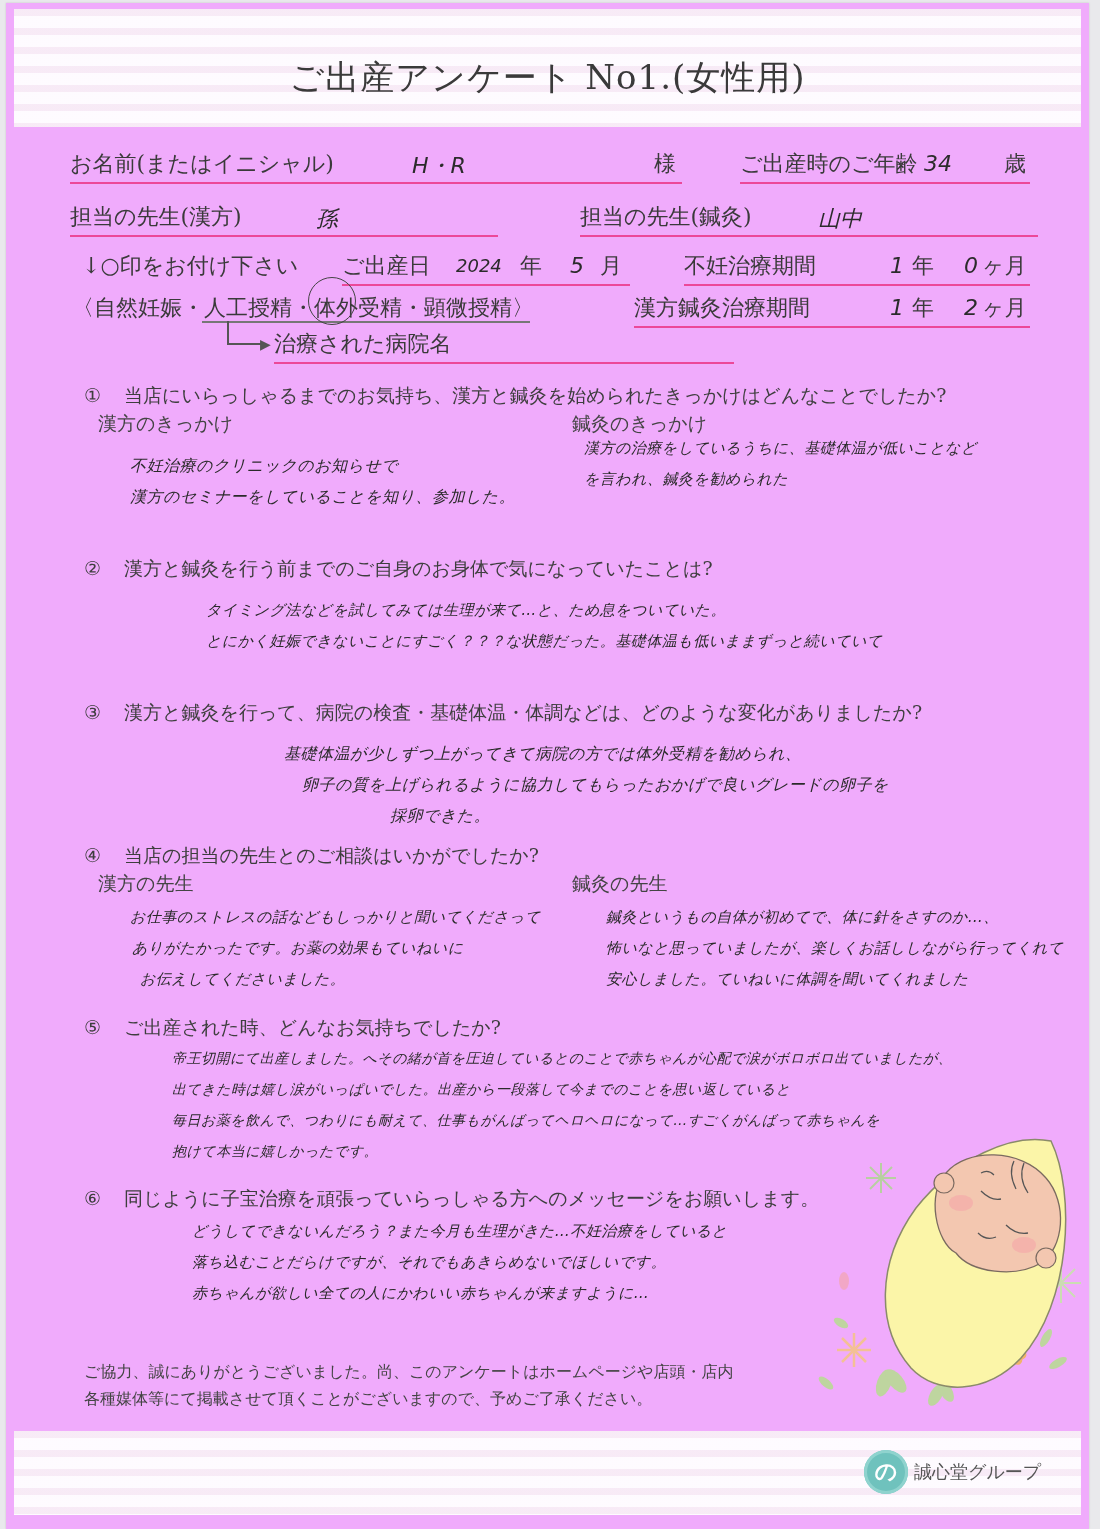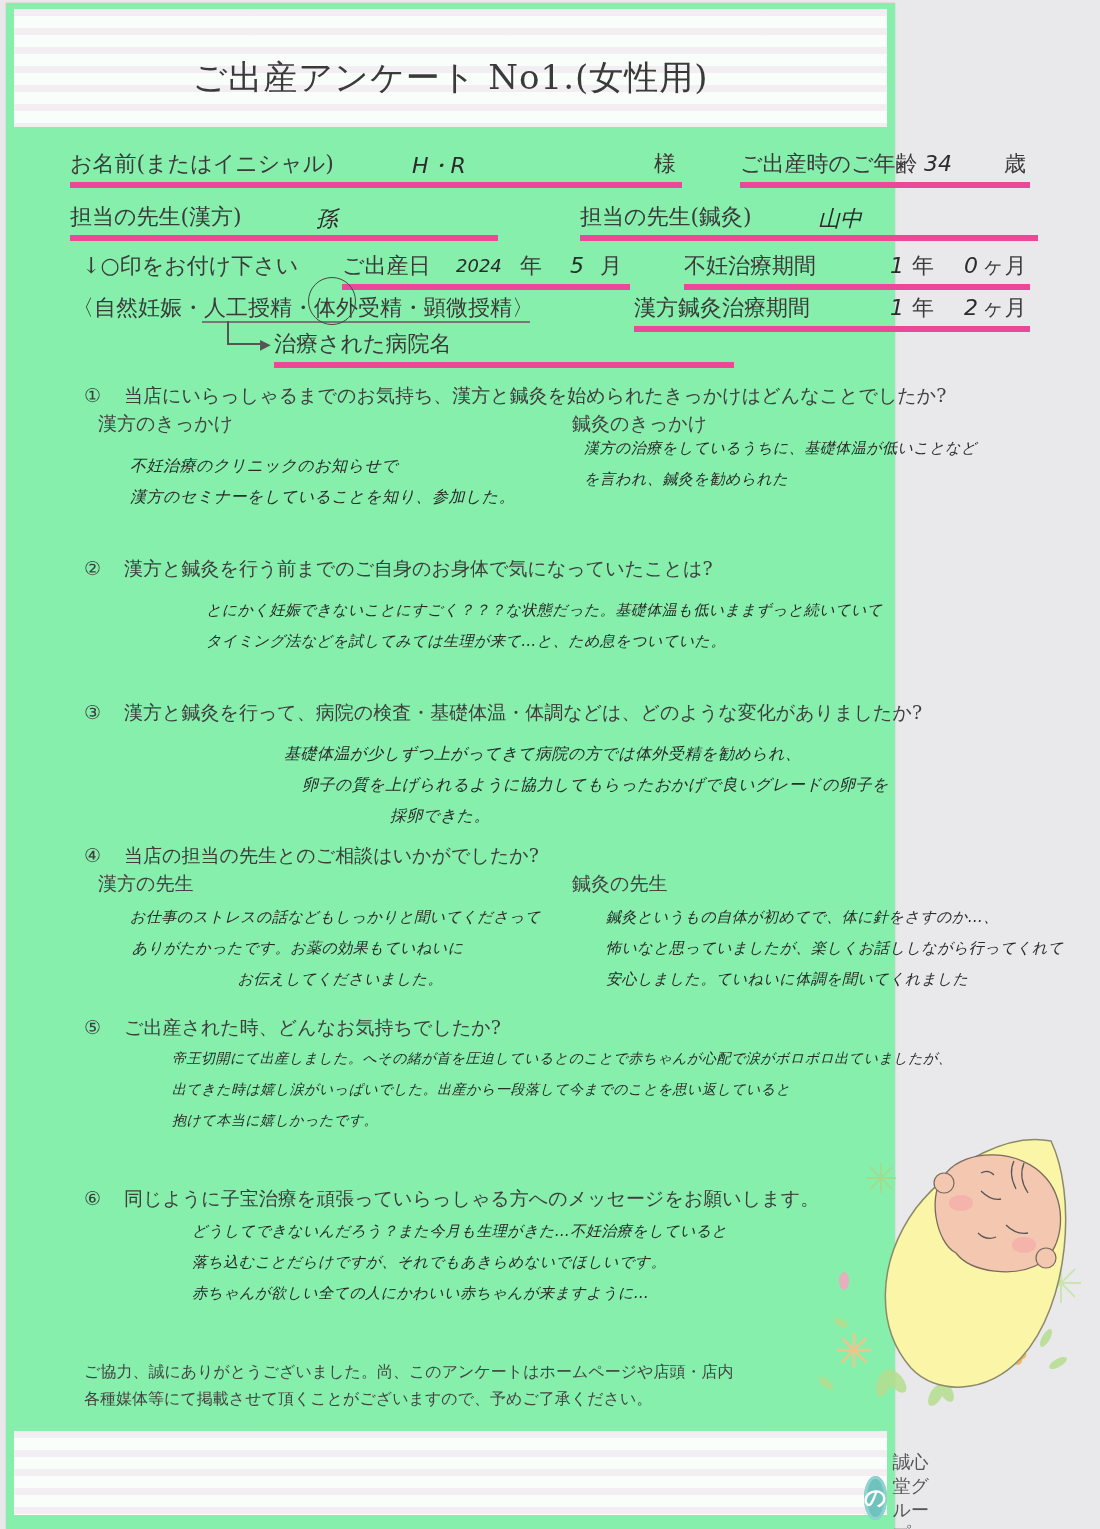--- a/index.html
+++ b/index.html
@@ -4,40 +4,40 @@
 <style>
   html, body { margin: 0; padding: 0; }
   body {
     width: 1100px; height: 1529px; overflow: hidden;
     background: #e9e9ec;
     font-family: "DejaVu Serif", "Liberation Serif", serif;
     color: #333;
     position: relative;
   }
   .page {
-    position: absolute; left: 6px; top: 3px; width: 889px; height: 1526px;
-    background: #86efac;
+    position: absolute; left: 6px; top: 3px; width: 1083px; height: 1526px;
+    background: #f0abfc;
     box-shadow: 0 0 2px rgba(0,0,0,0.15);
   }
   .stripes {
     position: absolute; left: 8px; right: 8px;
     background: repeating-linear-gradient(to bottom,
       #f8eef6 0px, #f8eef6 7px, #ffffff 7px, #ffffff 19px);
     opacity: 0.95;
   }
   .stripes.top { top: 6px; height: 118px; }
   .stripes.bottom { top: 1428px; height: 84px; }
   .title {
     position: absolute; top: 52px; left: 0; right: 0; text-align: center;
     font-size: 34px; color: #3a3a3a; letter-spacing: 1px;
     font-family: "DejaVu Serif", serif;
   }
   .field {
     position: absolute; font-size: 22px; color: #3a3a3a;
-    border-bottom: 6px solid #ec4899;
+    border-bottom: 2px solid #ec4899;
     padding-bottom: 3px; white-space: nowrap;
     font-family: "DejaVu Serif", serif;
   }
   .plain { position: absolute; font-size: 22px; color: #3a3a3a; white-space: nowrap; font-family: "DejaVu Serif", serif; }
   .hw {
     font-family: "DejaVu Sans", sans-serif;
     color: #2b2b2b; font-style: italic;
   }
   .q {
     position: absolute; left: 78px; font-size: 19px; color: #3e3e3e; white-space: nowrap;
@@ -156,55 +156,56 @@
   </div>
   <div class="ans" style="left:578px; top:430px; font-size:15px;">
     <div>漢方の治療をしているうちに、基礎体温が低いことなど</div>
     <div>を言われ、鍼灸を勧められた</div>
   </div>
 
   <div class="q" style="top:553px;">
     <span class="num">②</span><span>漢方と鍼灸を行う前までのご自身のお身体で気になっていたことは?</span>
   </div>
   <div class="ans" style="left:200px; top:592px; font-size:15px;">
+    <div>タイミング法などを試してみては生理が来て…と、ため息をついていた。</div>
     <div>とにかく妊娠できないことにすごく？？？な状態だった。基礎体温も低いままずっと続いていて</div>
-    <div>タイミング法などを試してみては生理が来て…と、ため息をついていた。</div>
   </div>
 
   <div class="q" style="top:697px;">
     <span class="num">③</span><span>漢方と鍼灸を行って、病院の検査・基礎体温・体調などは、どのような変化がありましたか?</span>
   </div>
   <div class="ans" style="left:278px; top:735px;">
     <div>基礎体温が少しずつ上がってきて病院の方では体外受精を勧められ、</div>
     <div style="margin-left:18px;">卵子の質を上げられるように協力してもらったおかげで良いグレードの卵子を</div>
     <div style="margin-left:106px;">採卵できた。</div>
   </div>
 
   <div class="q" style="top:840px;">
     <span class="num">④</span><span>当店の担当の先生とのご相談はいかがでしたか?</span>
   </div>
   <div class="sub" style="left:92px; top:868px;">漢方の先生</div>
   <div class="sub" style="left:566px; top:868px;">鍼灸の先生</div>
   <div class="ans" style="left:124px; top:899px; font-size:15px;">
     <div>お仕事のストレスの話などもしっかりと聞いてくださって</div>
     <div style="margin-left:2px;">ありがたかったです。お薬の効果もていねいに</div>
-    <div style="margin-left:10px;text-align:center;">お伝えしてくださいました。</div>
+    <div style="margin-left:10px;">お伝えしてくださいました。</div>
   </div>
   <div class="ans" style="left:600px; top:899px; font-size:15px;">
     <div>鍼灸というもの自体が初めてで、体に針をさすのか…、</div>
     <div>怖いなと思っていましたが、楽しくお話ししながら行ってくれて</div>
     <div>安心しました。ていねいに体調を聞いてくれました</div>
   </div>
 
   <div class="q" style="top:1012px;">
     <span class="num">⑤</span><span>ご出産された時、どんなお気持ちでしたか?</span>
   </div>
   <div class="ans" style="left:166px; top:1040px; font-size:14px;">
     <div>帝王切開にて出産しました。へその緒が首を圧迫しているとのことで赤ちゃんが心配で涙がボロボロ出ていましたが、</div>
     <div>出てきた時は嬉し涙がいっぱいでした。出産から一段落して今までのことを思い返していると</div>
+    <div>毎日お薬を飲んで、つわりにも耐えて、仕事もがんばってヘロヘロになって…すごくがんばって赤ちゃんを</div>
     <div>抱けて本当に嬉しかったです。</div>
   </div>
 
   <div class="q" style="top:1183px;">
     <span class="num">⑥</span><span>同じように子宝治療を頑張っていらっしゃる方へのメッセージをお願いします。</span>
   </div>
   <div class="ans" style="left:186px; top:1213px; font-size:15px;">
     <div>どうしてできないんだろう？また今月も生理がきた…不妊治療をしていると</div>
     <div>落ち込むことだらけですが、それでもあきらめないでほしいです。</div>
     <div>赤ちゃんが欲しい全ての人にかわいい赤ちゃんが来ますように…</div>

